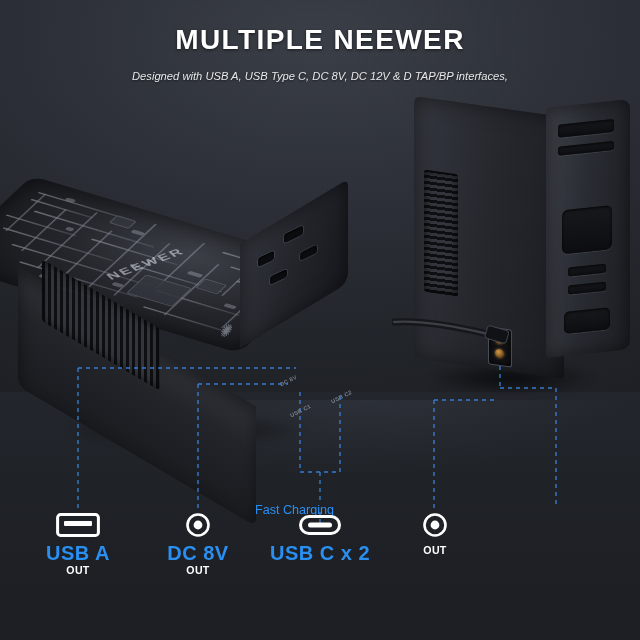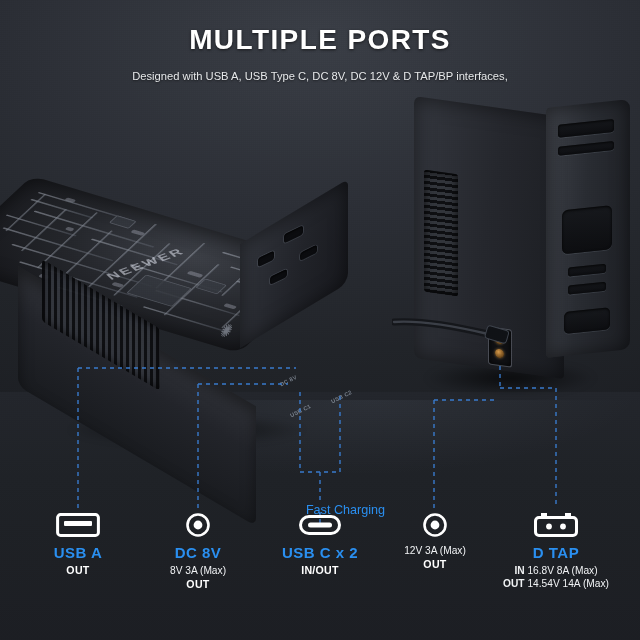--- a/index.html
+++ b/index.html
@@ -48,20 +48,21 @@
     text-shadow: 0 1px 3px rgba(0,0,0,.6);
   }
   .subtitle {
     color: #e6e8ea;
     font-size: 11.2px;
     line-height: 17px;
     margin: 14px auto 0;
     width: 400px;
     font-weight: 400;
     text-shadow: 0 1px 2px rgba(0,0,0,.5);
+    font-style: italic;
   }
 
   
   .floor {
     position: absolute;
     left: 0;
     top: 392px;
     width: 640px;
     height: 248px;
     background: linear-gradient(180deg, #23262c 0%, #1f2227 35%, #1c1e23 100%);
@@ -288,21 +289,21 @@
     width: 130px;
   }
   .spec-icon {
     height: 28px;
     display: flex;
     align-items: center;
     justify-content: center;
     margin-bottom: 5px;
   }
   .spec-name {
-    font-size: 15px;
+    font-size: 20px;
     font-weight: bold;
     letter-spacing: .5px;
     line-height: 18px;
     margin-bottom: 2px;
   }
   .spec-rating {
     color: #f0f2f4;
     font-size: 10.2px;
     line-height: 13px;
     font-weight: 400;
@@ -315,33 +316,33 @@
     line-height: 13px;
     letter-spacing: .3px;
     margin-top: 1px;
   }
   .spec-rating b { font-weight: bold; }
   .fast-charging {
     position: absolute;
     left: 255px;
     top: 503px;
     width: 130px;
-    text-align: right;
+    text-align: left;
     font-size: 12.6px;
     line-height: 14px;
     z-index: 30;
   }
 </style>
 </head>
 <body>
 
 <div id="stage">
 
   <div class="header">
-    <div class="title">MULTIPLE PORTS</div>
+    <div class="title">MULTIPLE NEEWER</div>
     <div class="subtitle">
       <div>Designed with USB A, USB Type C, DC 8V, DC 12V &amp; D TAP/BP interfaces,</div>
     </div>
   </div>
 
   <div class="floor"></div>
   <div class="floor-sheen"></div>
 
   <div class="battery" id="bat-left">
     <div class="bl-shadow"></div>
@@ -481,56 +482,39 @@
     </div>
 
     <div class="spec" style="left:133px; top:8px;">
       <div class="spec-icon">
         <svg width="26" height="26" viewBox="0 0 26 26">
           <circle cx="13" cy="13" r="10.5" fill="none" stroke="#ffffff" stroke-width="2.6"></circle>
           <circle cx="13" cy="13" r="4.4" fill="#ffffff"></circle>
         </svg>
       </div>
       <div class="spec-name" style="color:#2a8ff0;">DC 8V</div>
-      <div class="spec-rating">8V 3A (Max)</div>
       <div class="spec-dir">OUT</div>
     </div>
 
     <div class="spec" style="left:255px; top:8px;">
       <div class="spec-icon">
         <svg width="42" height="22" viewBox="0 0 42 22">
           <rect x="1.5" y="2.5" width="39" height="17" rx="8.5" fill="none" stroke="#ffffff" stroke-width="3"></rect>
           <rect x="9" y="8.5" width="24" height="5" rx="2.5" fill="#ffffff"></rect>
         </svg>
       </div>
       <div class="spec-name" style="color:#2a8ff0;text-align:center;">USB C x 2</div>
-      <div class="spec-dir">IN/OUT</div>
     </div>
 
     <div class="spec" style="left:370px; top:8px;">
       <div class="spec-icon">
         <svg width="26" height="26" viewBox="0 0 26 26">
           <circle cx="13" cy="13" r="10.5" fill="none" stroke="#ffffff" stroke-width="2.6"></circle>
           <circle cx="13" cy="13" r="4.4" fill="#ffffff"></circle>
         </svg>
       </div>
-      <div class="spec-rating">12V 3A (Max)</div>
       <div class="spec-dir">OUT</div>
     </div>
 
-    <div class="spec" style="left:491px; top:8px;">
-      <div class="spec-icon">
-        <svg width="46" height="26" viewBox="0 0 46 26">
-          <rect x="8" y="1" width="6" height="5" fill="#ffffff"></rect>
-          <rect x="32" y="1" width="6" height="5" fill="#ffffff"></rect>
-          <rect x="2.5" y="5.5" width="41" height="18" rx="3.5" fill="none" stroke="#ffffff" stroke-width="3"></rect>
-          <circle cx="16" cy="14.5" r="2.9" fill="#ffffff"></circle>
-          <circle cx="30" cy="14.5" r="2.9" fill="#ffffff"></circle>
-        </svg>
-      </div>
-      <div class="spec-name" style="color:#2a8ff0;">D TAP</div>
-      <div class="spec-rating"><b>IN</b> 16.8V 8A (Max)</div>
-      <div class="spec-rating"><b>OUT</b> 14.54V 14A (Max)</div>
-    </div>
 
   </div>
 
 </div>
 
 </body></html>

